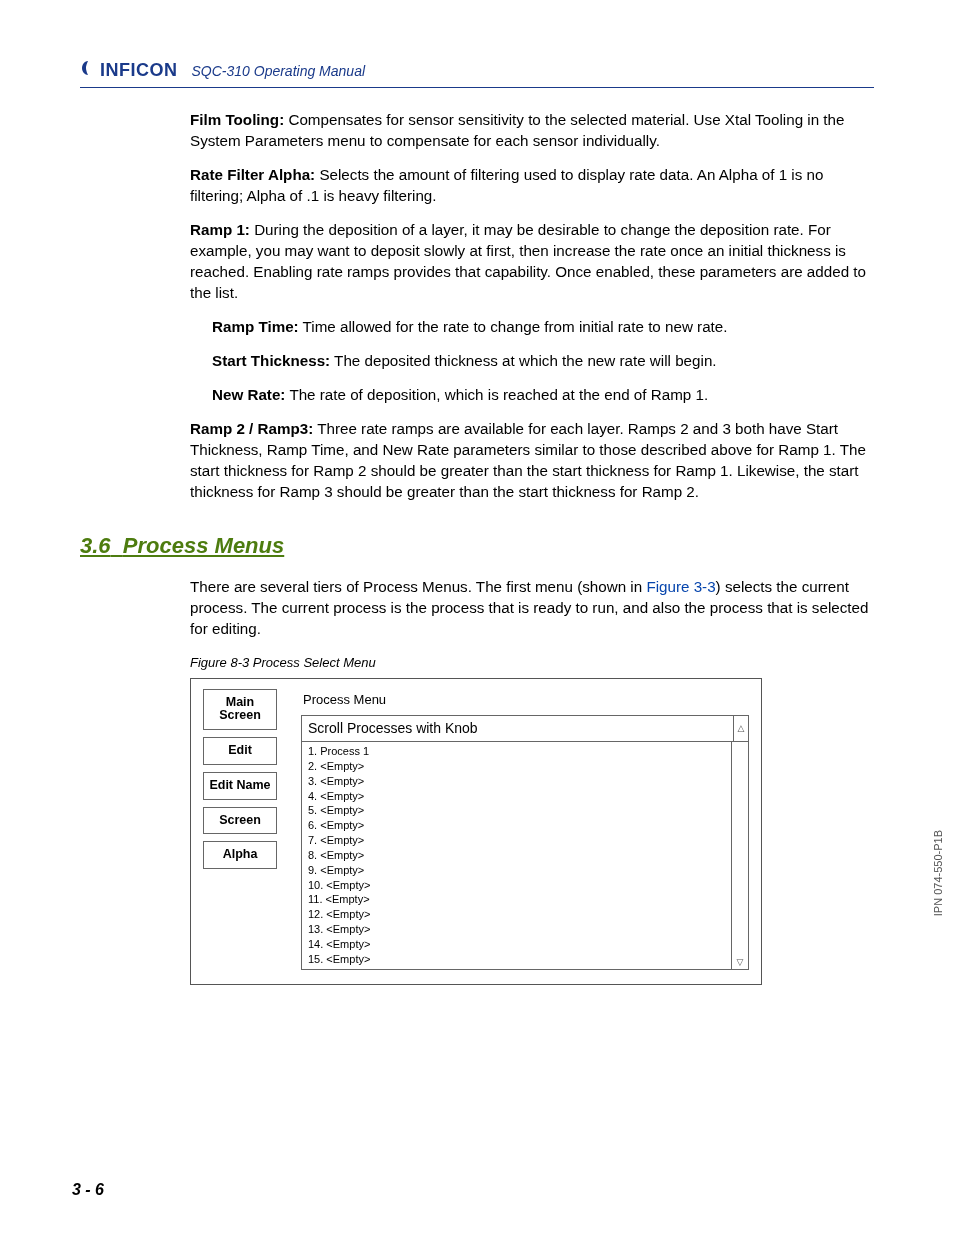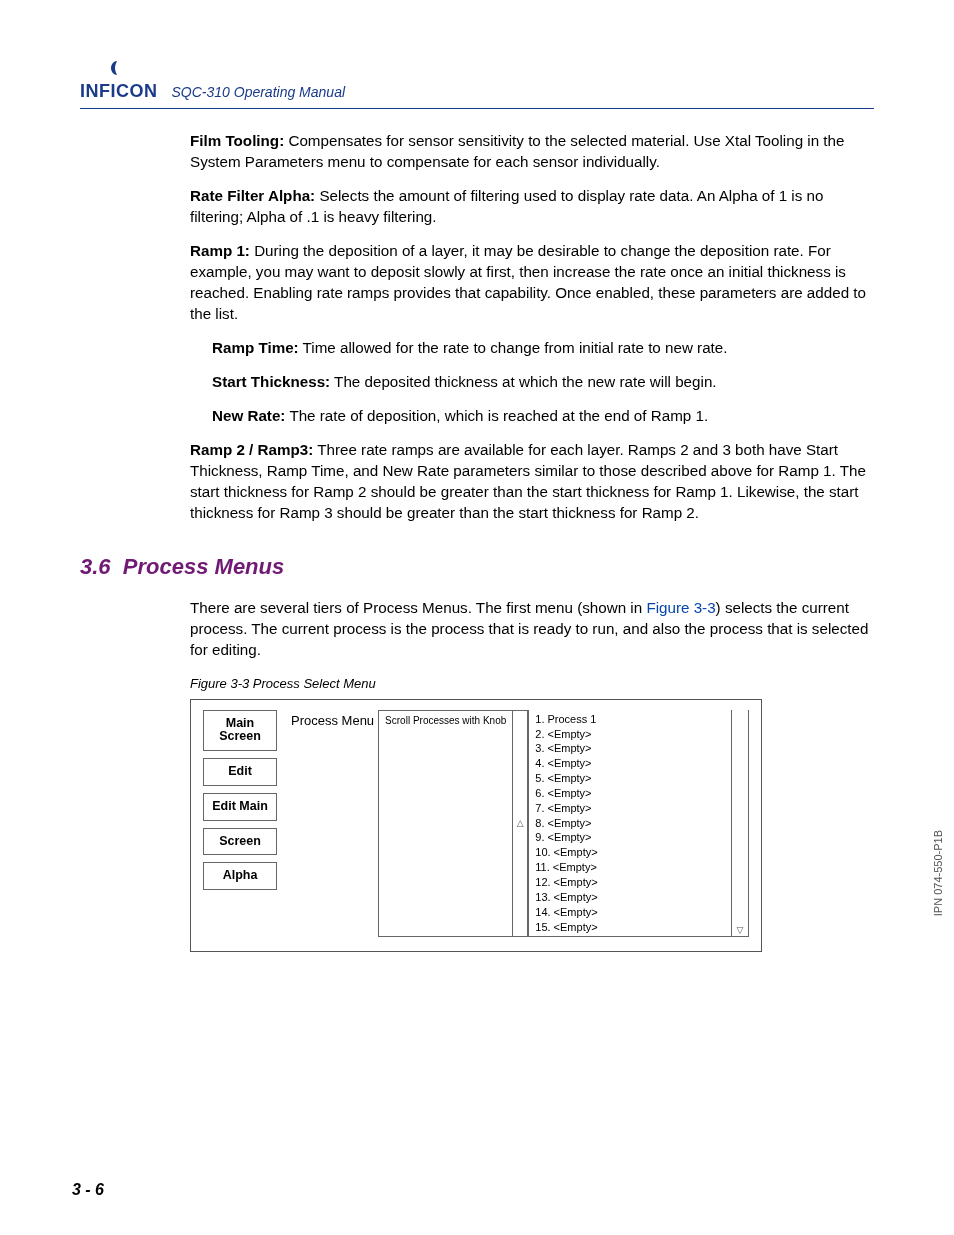--- a/index.html
+++ b/index.html
@@ -28,21 +28,20 @@
     align-items: flex-end;
     gap: 14px;
   }
   .logo {
     display: inline-flex;
     align-items: center;
     font-weight: bold;
     font-size: 18px;
     color: #1a3a8a;
     letter-spacing: 0.5px;
-    flex-direction: column;
   }
   .logo-mark {
     margin-right: 4px;
     display:inline-block;
   }
   .doc-title {
     font-style: italic;
     font-size: 14px;
     color: #1a3a8a;
     margin-left: 0;
@@ -54,67 +53,68 @@
     line-height: 1.38;
   }
   .content p { margin: 0 0 13px 0; }
   .content .indent { margin-left: 22px; }
   .bold { font-weight: bold; }
   h2.section {
     font-style: italic;
     font-weight: bold;
     font-size: 22px;
     margin: 28px 0 16px -110px;
-    color: #701a75;
+    color: #4d7c0f;
+    text-decoration: underline;
   }
   .figcap {
     font-style: italic;
     font-size: 13px;
     margin: 14px 0 6px 0;
   }
   .xref { color: #0645ad; }
   
   .figure {
     border: 1px solid #555;
     width: 572px;
     padding: 10px 12px 14px 12px;
     box-sizing: border-box;
     display: flex;
-    gap: 12px;
+    gap: 24px;
     font-family: Arial, sans-serif;
   }
   .softkeys {
     display: flex;
     flex-direction: column;
     gap: 7px;
     width: 74px;
   }
   .softkey {
     border: 1px solid #666;
     font-weight: bold;
     font-size: 12.5px;
     text-align: center;
     padding: 6px 2px;
     line-height: 1.1;
   }
   .menuarea {
     flex: 1;
     display: flex;
-    flex-direction: row;
+    flex-direction: column;
   }
   .menu-title {
     font-size: 13px;
     padding: 2px 4px 6px 2px;
   }
   .instr-row {
     display: flex;
   }
   .instr {
     border: 1px solid #666;
-    font-size: 10px;
+    font-size: 14px;
     padding: 3px 6px;
     flex: 1;
     border-right: none;
   }
   .scroll-up, .scroll-dn {
     width: 16px;
     border: 1px solid #666;
     display:flex; align-items:center; justify-content:center;
     box-sizing:border-box;
   }
@@ -187,27 +187,27 @@
     <p><span class="bold">Ramp 2 / Ramp3:</span><span> Three rate ramps are available for each layer. Ramps 2 and 3 both have Start Thickness, Ramp Time, and New Rate parameters similar to those described above for Ramp 1. The start thickness for Ramp 2 should be greater than the start thickness for Ramp 1. Likewise, the start thickness for Ramp 3 should be greater than the start thickness for Ramp 2.</span></p>
 
     <h2 class="section">
       <span>3.6</span>&nbsp;&nbsp;<span>Process Menus</span>
     </h2>
 
     <p>
       <span>There are several tiers of Process Menus. The first menu (shown in </span><span class="xref">Figure 3-3</span><span>) selects the current process. The current process is the process that is ready to run, and also the process that is selected for editing.</span>
     </p>
 
-    <div class="figcap">Figure 3-3  Process Select Menu</div>
+    <div class="figcap">Figure 8-3  Process Select Menu</div>
 
     <div class="figure">
       <div class="softkeys">
         <div class="softkey">Main Screen</div>
         <div class="softkey">Edit</div>
-        <div class="softkey">Edit Main</div>
+        <div class="softkey">Edit Name</div>
         <div class="softkey">Screen</div>
         <div class="softkey">Alpha</div>
       </div>
       <div class="menuarea">
         <div class="menu-title">Process Menu</div>
         <div class="instr-row">
           <div class="instr">Scroll Processes with Knob</div>
           <div class="scroll-up">
               <span class="tri">△</span>
             </div>

